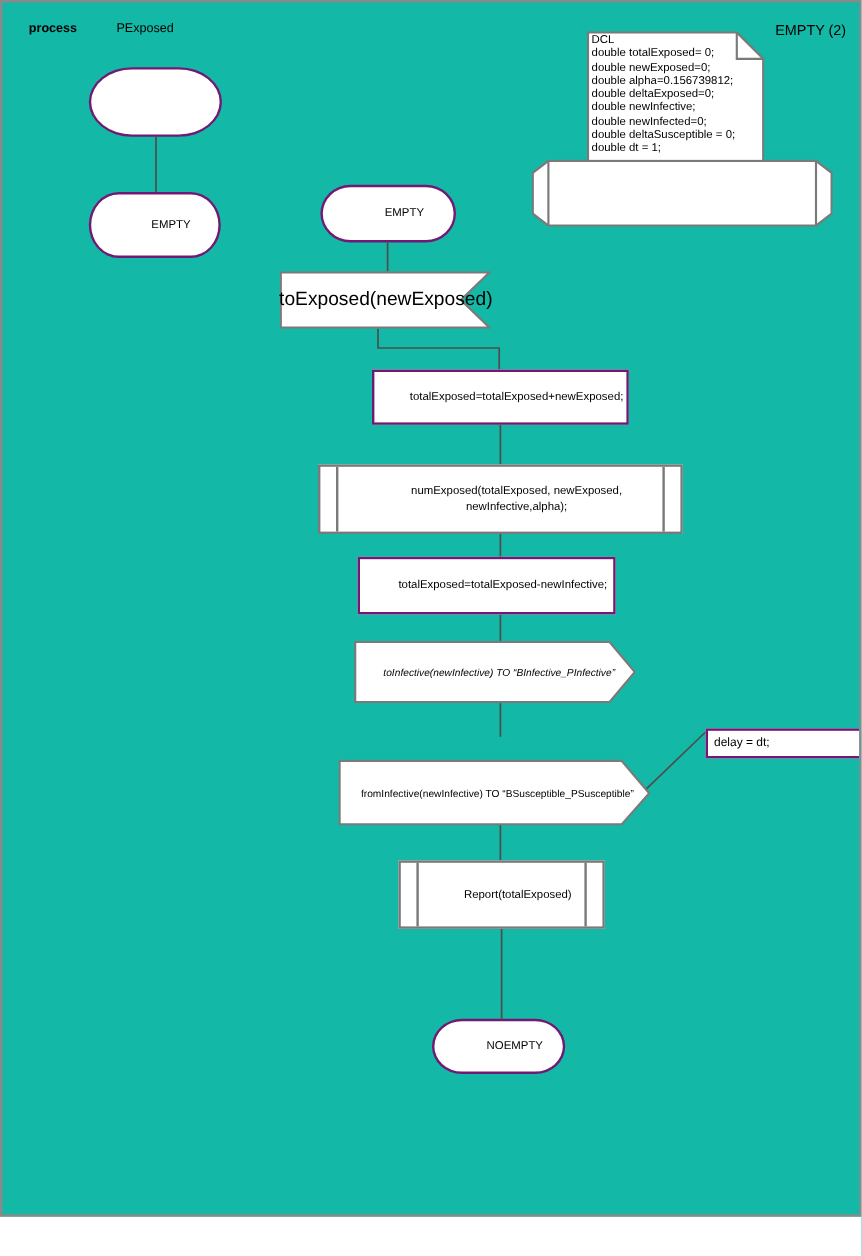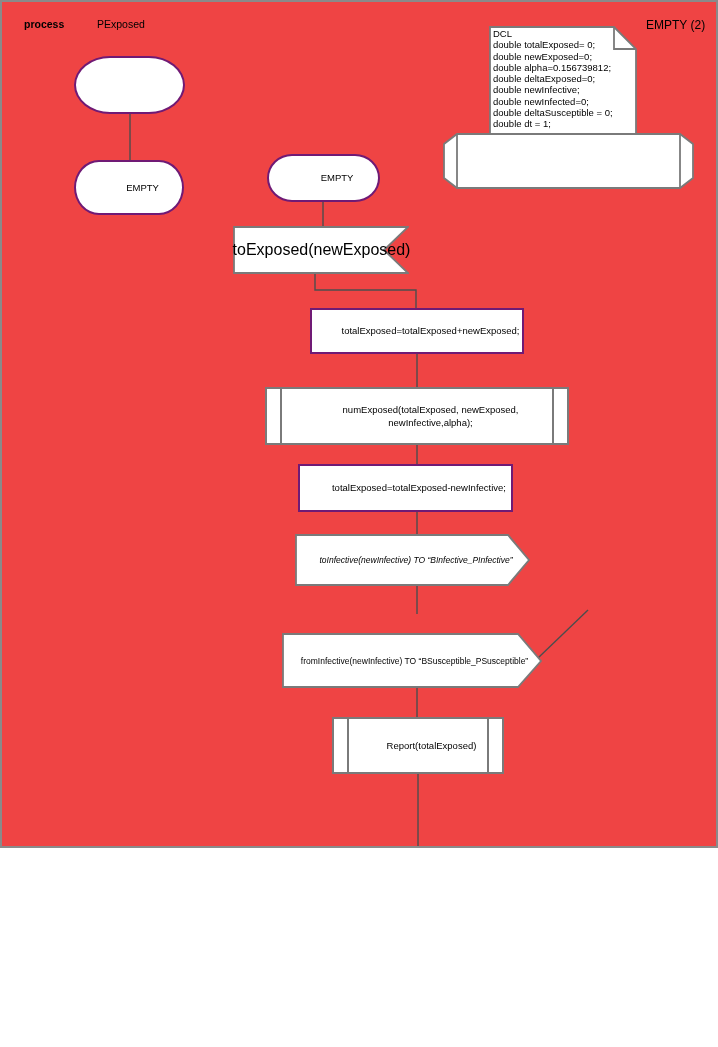--- a/index.html
+++ b/index.html
@@ -1,18 +1,18 @@
 <!DOCTYPE html>
 <html><head>
 <meta charset="utf-8">
 <style>
   html,body{margin:0;padding:0;background:#fff;}
   .page{
-    position:relative;width:718px;height:848px;
-    background:#ef4444;border:2px solid #8a8a8a;box-sizing:border-box;
+    position:relative;width:718px;height:1014px;
+    background:#14b8a6;border:2px solid #8a8a8a;box-sizing:border-box;
     font-family:"Liberation Sans", sans-serif;color:#000;overflow:hidden;
   }
   .lbl{color:#000;}
   .hdr{position:absolute;font-size:10.5px;white-space:nowrap;}
   .hdr.bold{font-weight:bold;}
   svg.overlay{position:absolute;left:0;top:0;z-index:1;}
   .shape{
     position:absolute;z-index:2;display:flex;align-items:center;justify-content:center;
     text-align:center;font-size:9.5px;line-height:12px;background:#fff;box-sizing:border-box;padding-left:27px;
   }
@@ -121,20 +121,23 @@
     <span class="txt lbl nowrap" style="padding-right:20px;font-size:8.5px;">toInfective(newInfective) TO “BInfective_PInfective”</span>
   </div>
 
   <div class="shape svgshape" style="left:280px;top:631px;width:260px;height:55px;">
     <svg width="260" height="55" viewBox="0 0 260 55">
       <polygon class="outline" points="1,1 236,1 259,28 236,54 1,54"></polygon>
     </svg>
     <span class="txt lbl nowrap" style="padding-right:22px;font-size:8.5px;">fromInfective(newInfective) TO “BSusceptible_PSusceptible”</span>
   </div>
 
+  <div class="shape rectb" style="left:586px;top:605px;width:130px;height:25px;justify-content:flex-start;padding-left:5px;">
+    <span class="txt lbl nowrap" style="font-size:10px;">delay = dt;</span>
+  </div>
 
   <div class="shape proc" style="left:330px;top:715px;width:172px;height:57px;">
     <span class="txt lbl nowrap">Report(totalExposed)</span>
   </div>
 
   <div class="shape rectb round-state" style="left:358px;top:847px;width:111px;height:46px;">
     <span class="txt lbl">NOEMPTY</span>
   </div>
 
 </div>

